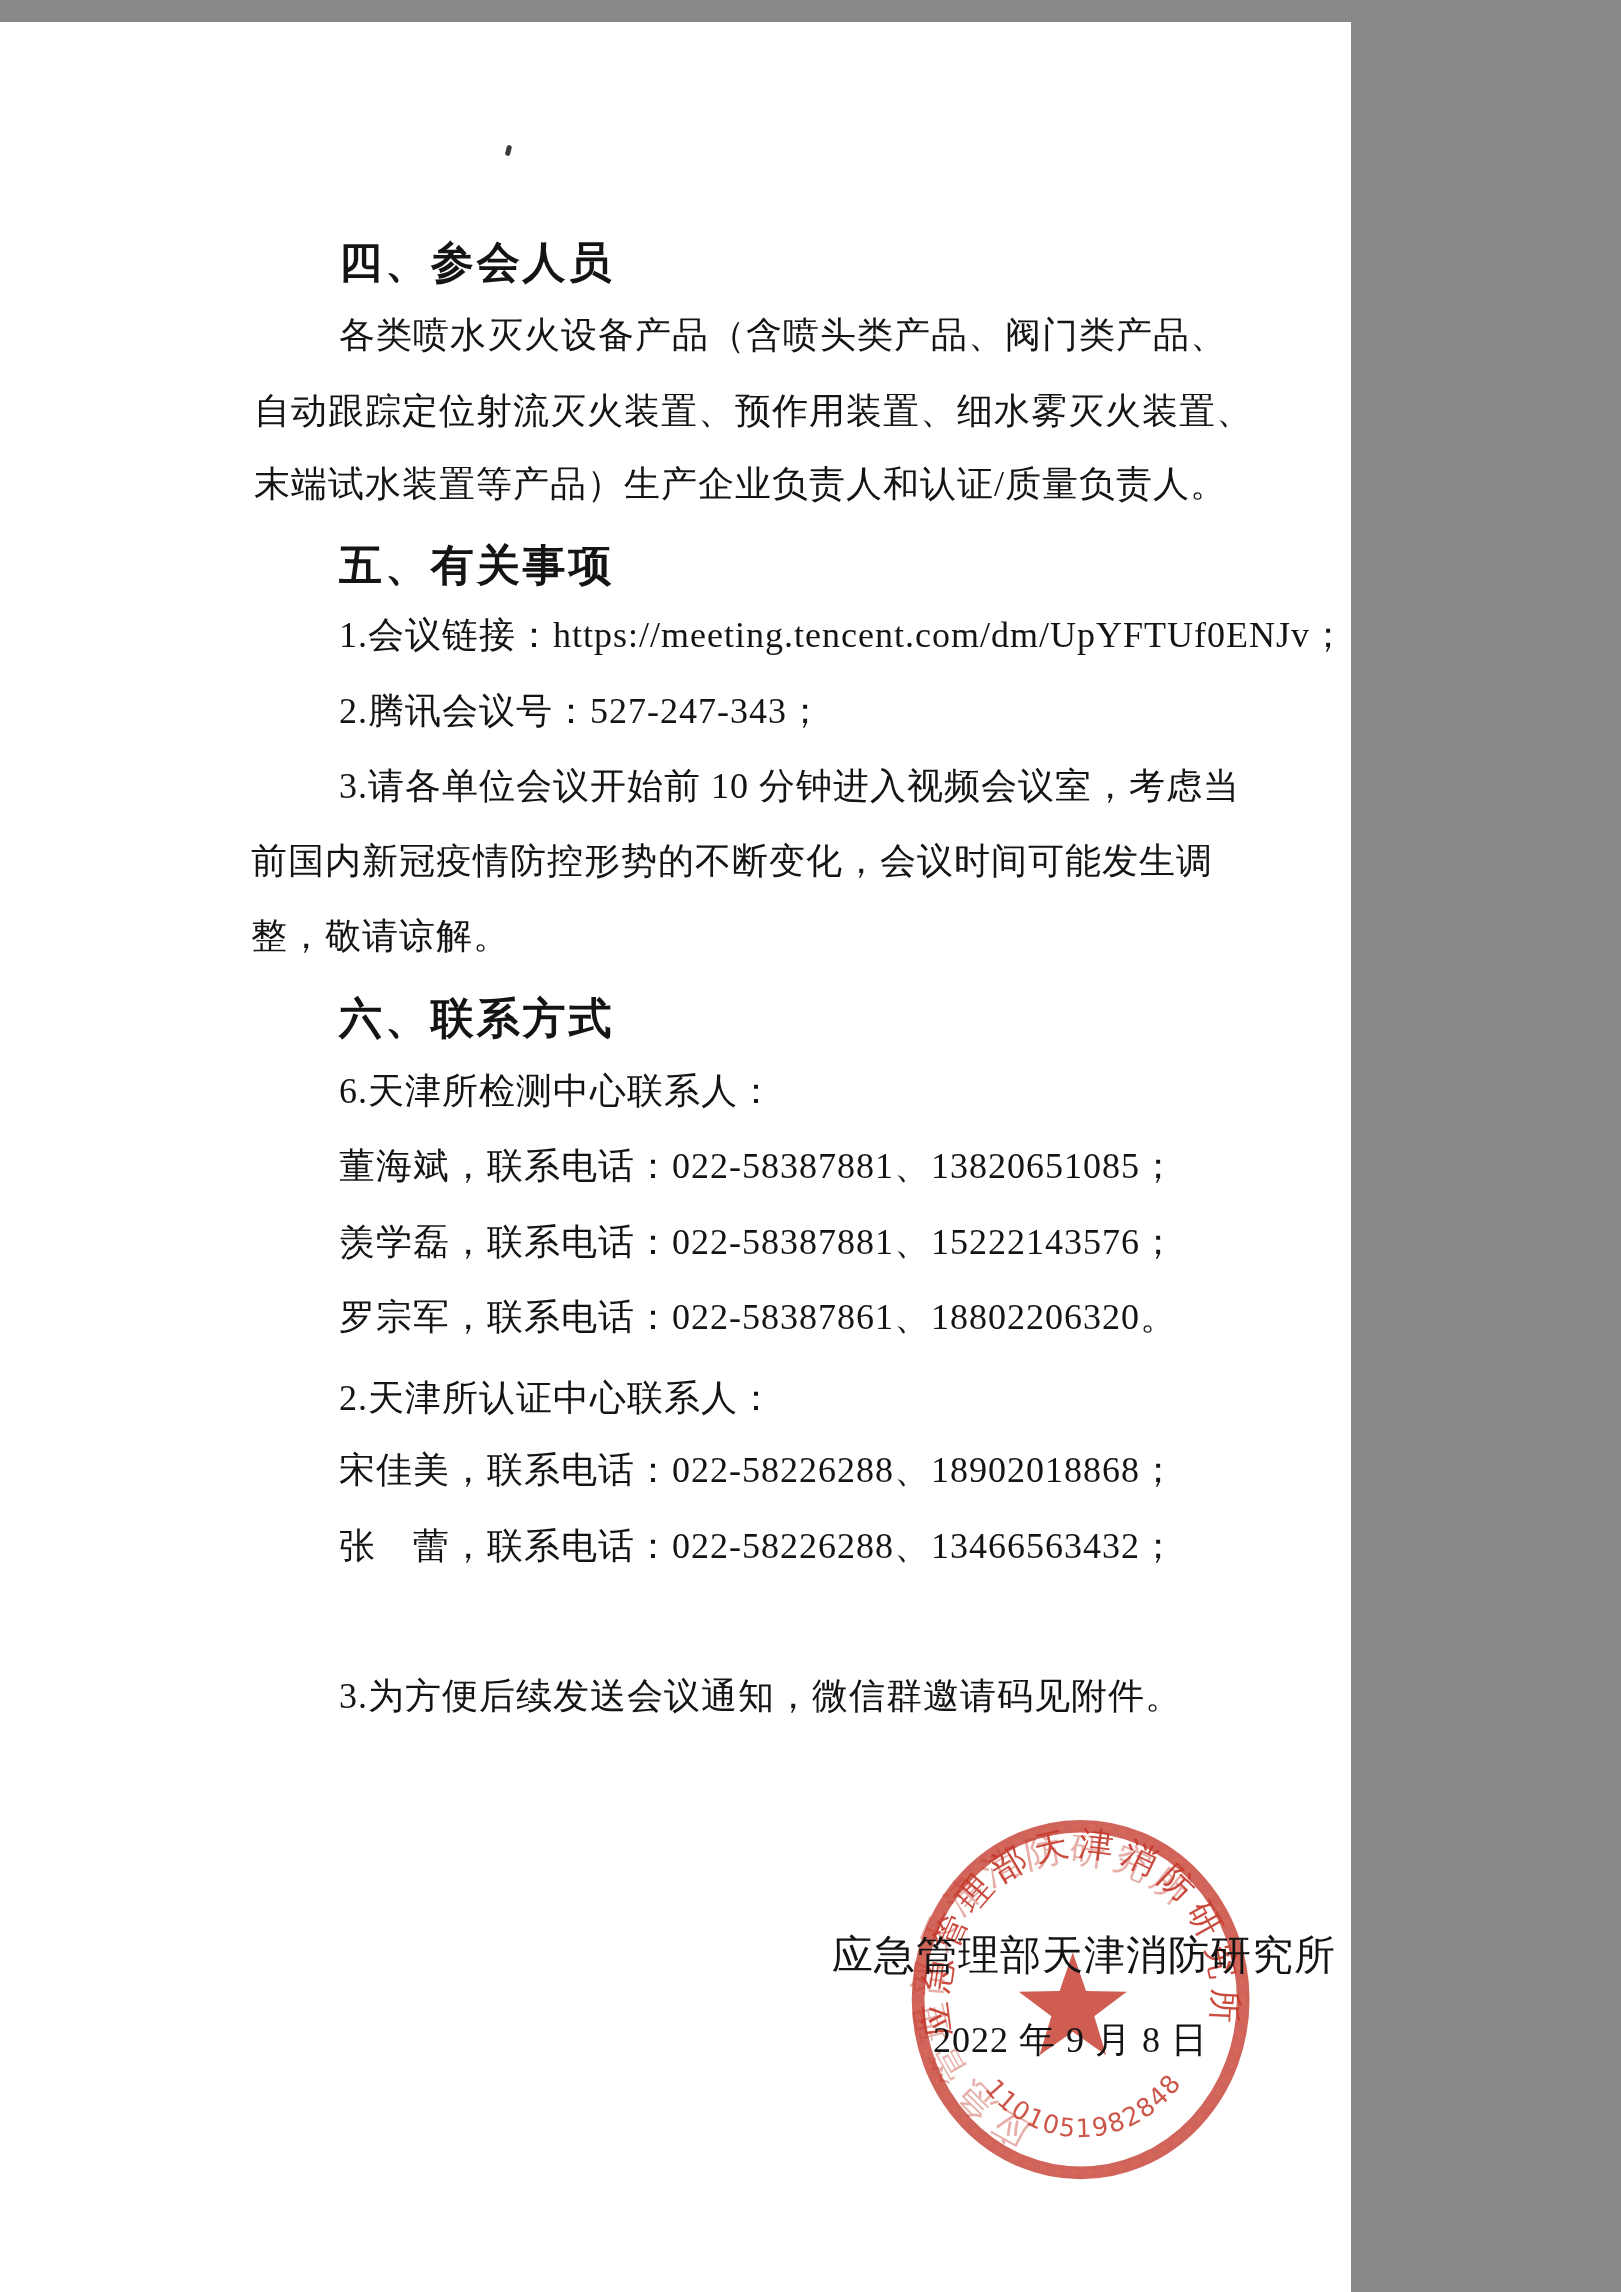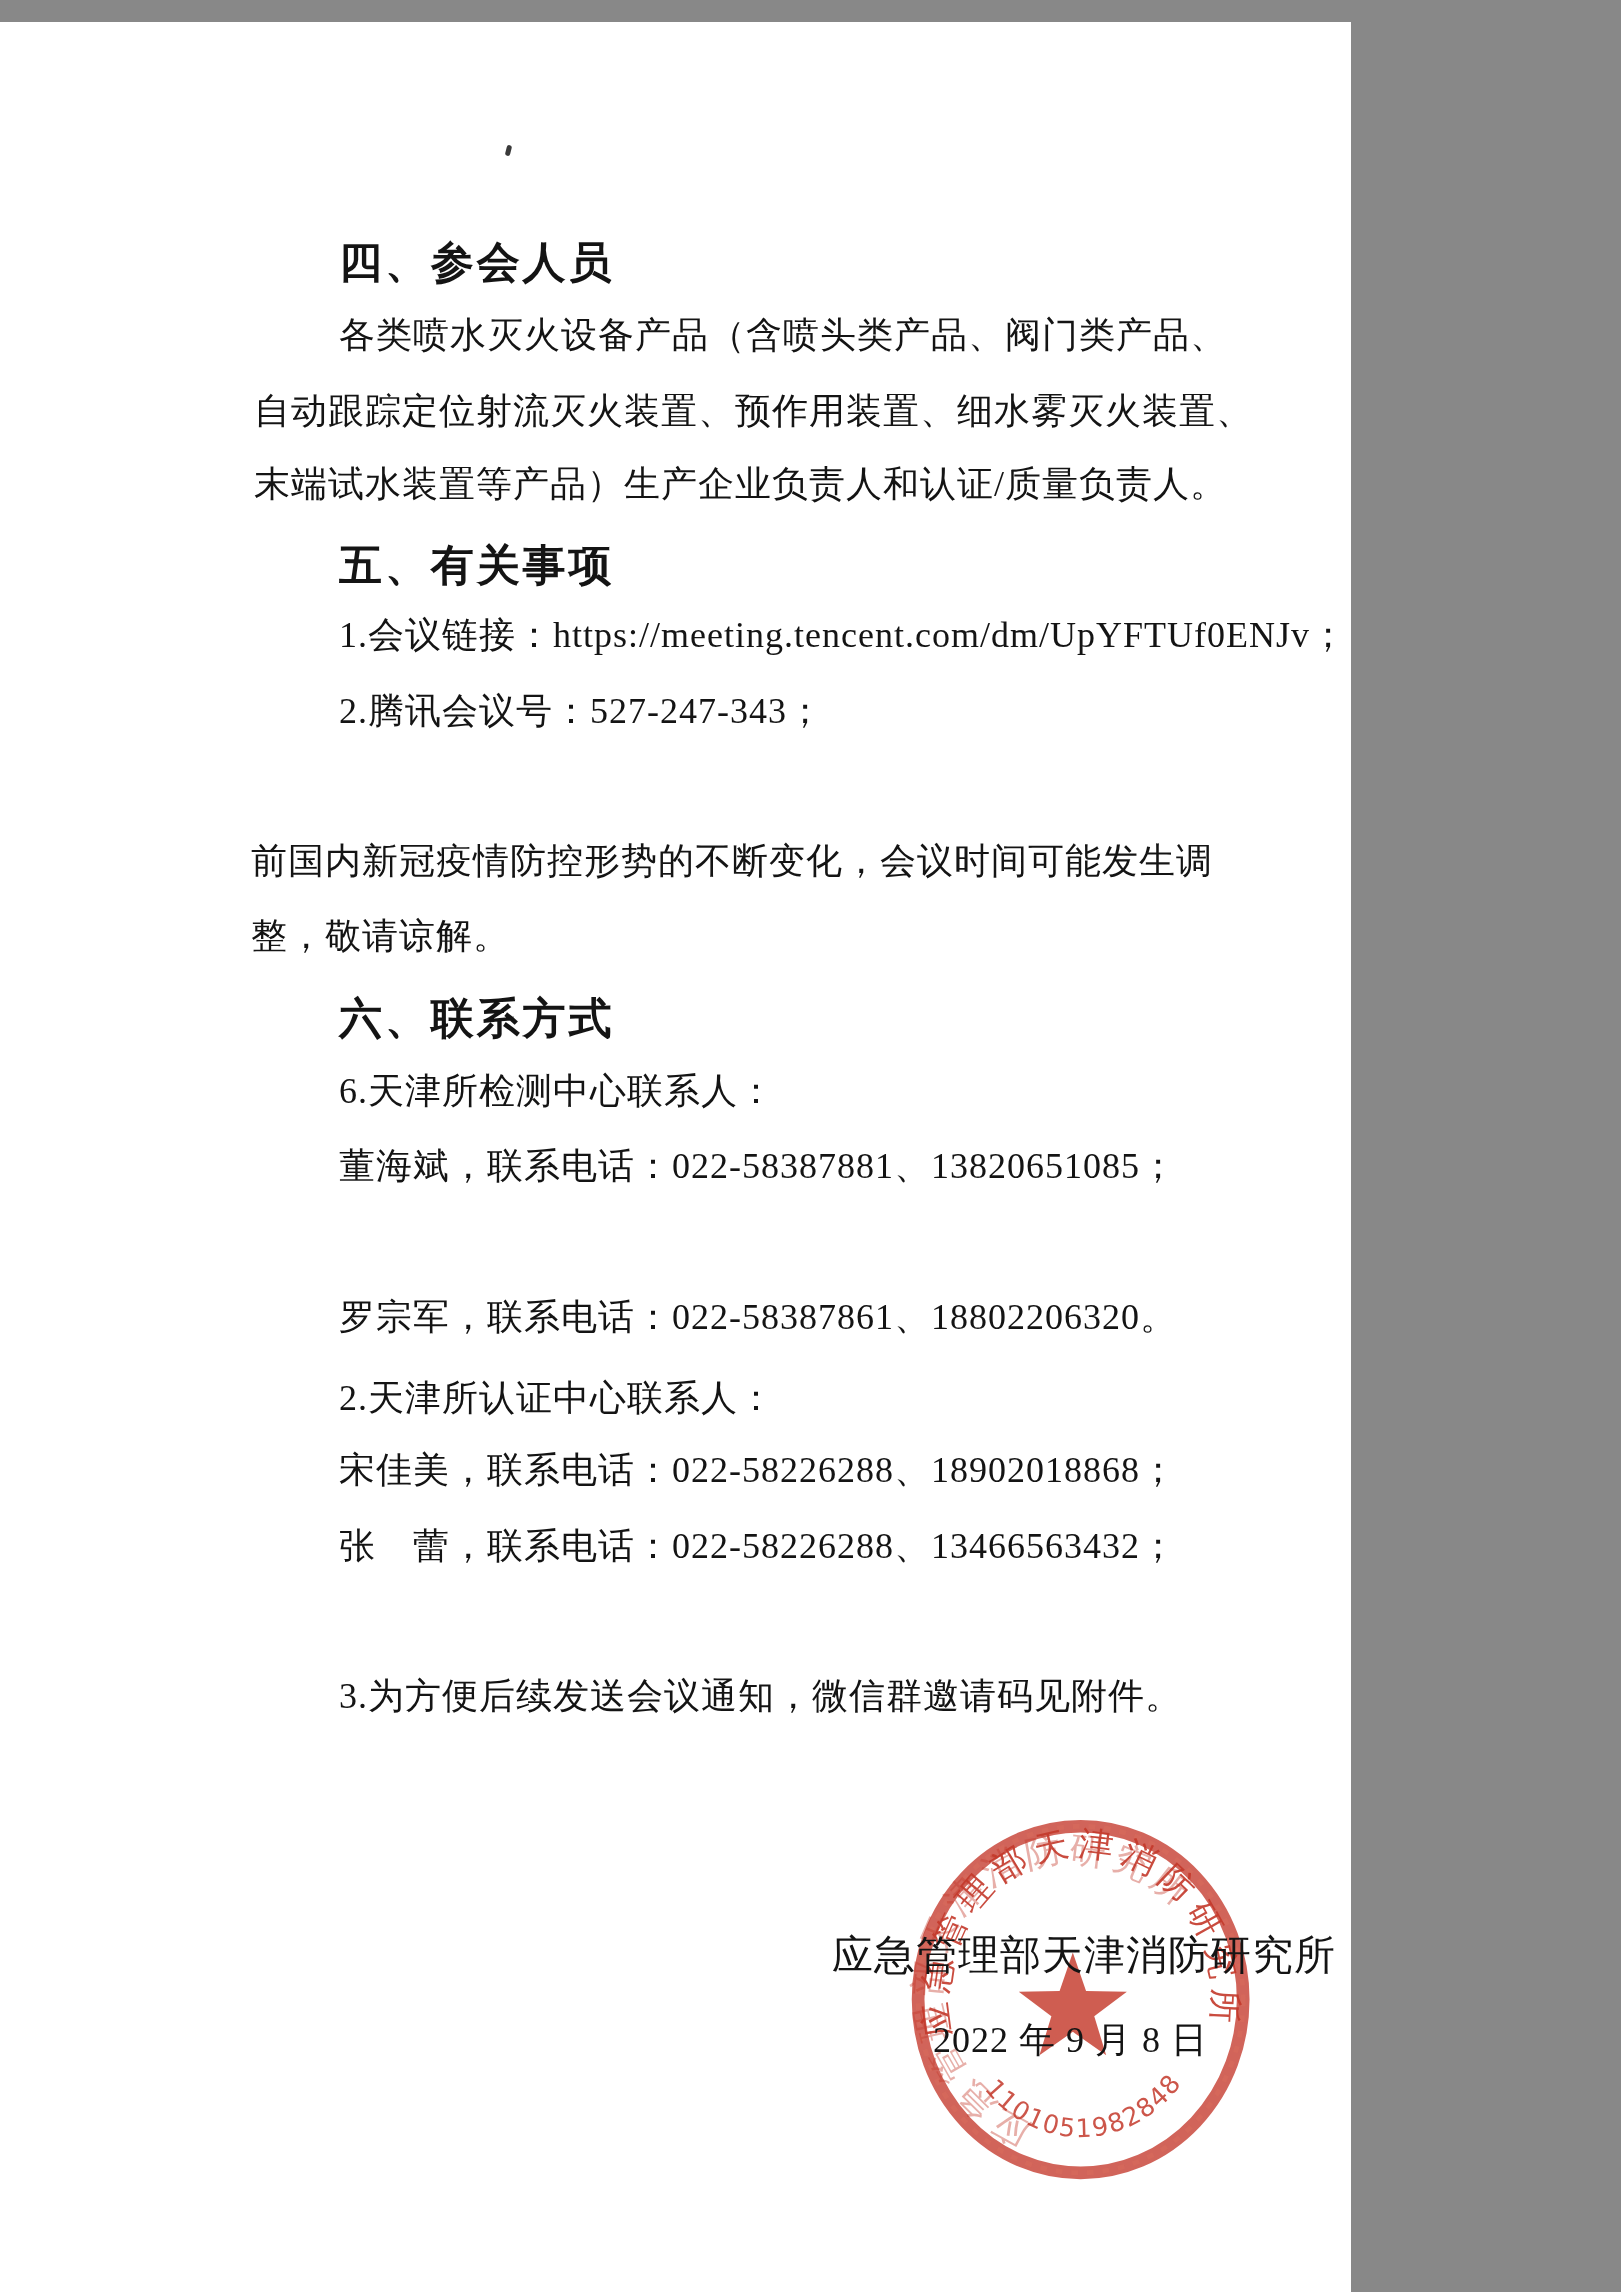--- a/index.html
+++ b/index.html
@@ -58,26 +58,28 @@
   <div class="speck"></div>
 
   <div class="line hd" style="left:339px;top:219px">四、参会人员</div>
   <div class="line" style="left:339px;top:295px">各类喷水灭火设备产品（含喷头类产品、阀门类产品、</div>
   <div class="line" style="left:254px;top:444px">末端试水装置等产品）生产企业负责人和认证/质量负责人。</div>
   <div class="line" style="left:254px;top:371px">自动跟踪定位射流灭火装置、预作用装置、细水雾灭火装置、</div>
 
   <div class="line hd" style="left:339px;top:522px">五、有关事项</div>
   <div class="line" style="left:339px;top:595px">1.会议链接：https://meeting.tencent.com/dm/UpYFTUf0ENJv；</div>
   <div class="line" style="left:339px;top:671px">2.腾讯会议号：527-247-343；</div>
+  <div class="line" style="left:339px;top:746px">3.请各单位会议开始前 10 分钟进入视频会议室，考虑当</div>
   <div class="line" style="left:251px;top:821px">前国内新冠疫情防控形势的不断变化，会议时间可能发生调</div>
   <div class="line" style="left:251px;top:896px">整，敬请谅解。</div>
 
   <div class="line hd" style="left:339px;top:975px">六、联系方式</div>
   <div class="line" style="left:339px;top:1051px">6.天津所检测中心联系人：</div>
   <div class="line" style="left:339px;top:1126px">董海斌，联系电话：022-58387881、13820651085；</div>
+  <div class="line" style="left:339px;top:1202px">羡学磊，联系电话：022-58387881、15222143576；</div>
   <div class="line" style="left:339px;top:1277px">罗宗军，联系电话：022-58387861、18802206320。</div>
   <div class="line" style="left:339px;top:1358px">2.天津所认证中心联系人：</div>
   <div class="line" style="left:339px;top:1430px">宋佳美，联系电话：022-58226288、18902018868；</div>
   <div class="line" style="left:339px;top:1506px">张　蕾，联系电话：022-58226288、13466563432；</div>
   <div class="line" style="left:339px;top:1656px">3.为方便后续发送会议通知，微信群邀请码见附件。</div>
 
   <div class="sealwrap">
     <svg width="421" height="431" viewBox="0 0 430 440" xmlns="http://www.w3.org/2000/svg">
       <defs>
         <path id="arcTop" d="M 77 256 A 136 146 0 1 1 339 256" fill="none"></path>

